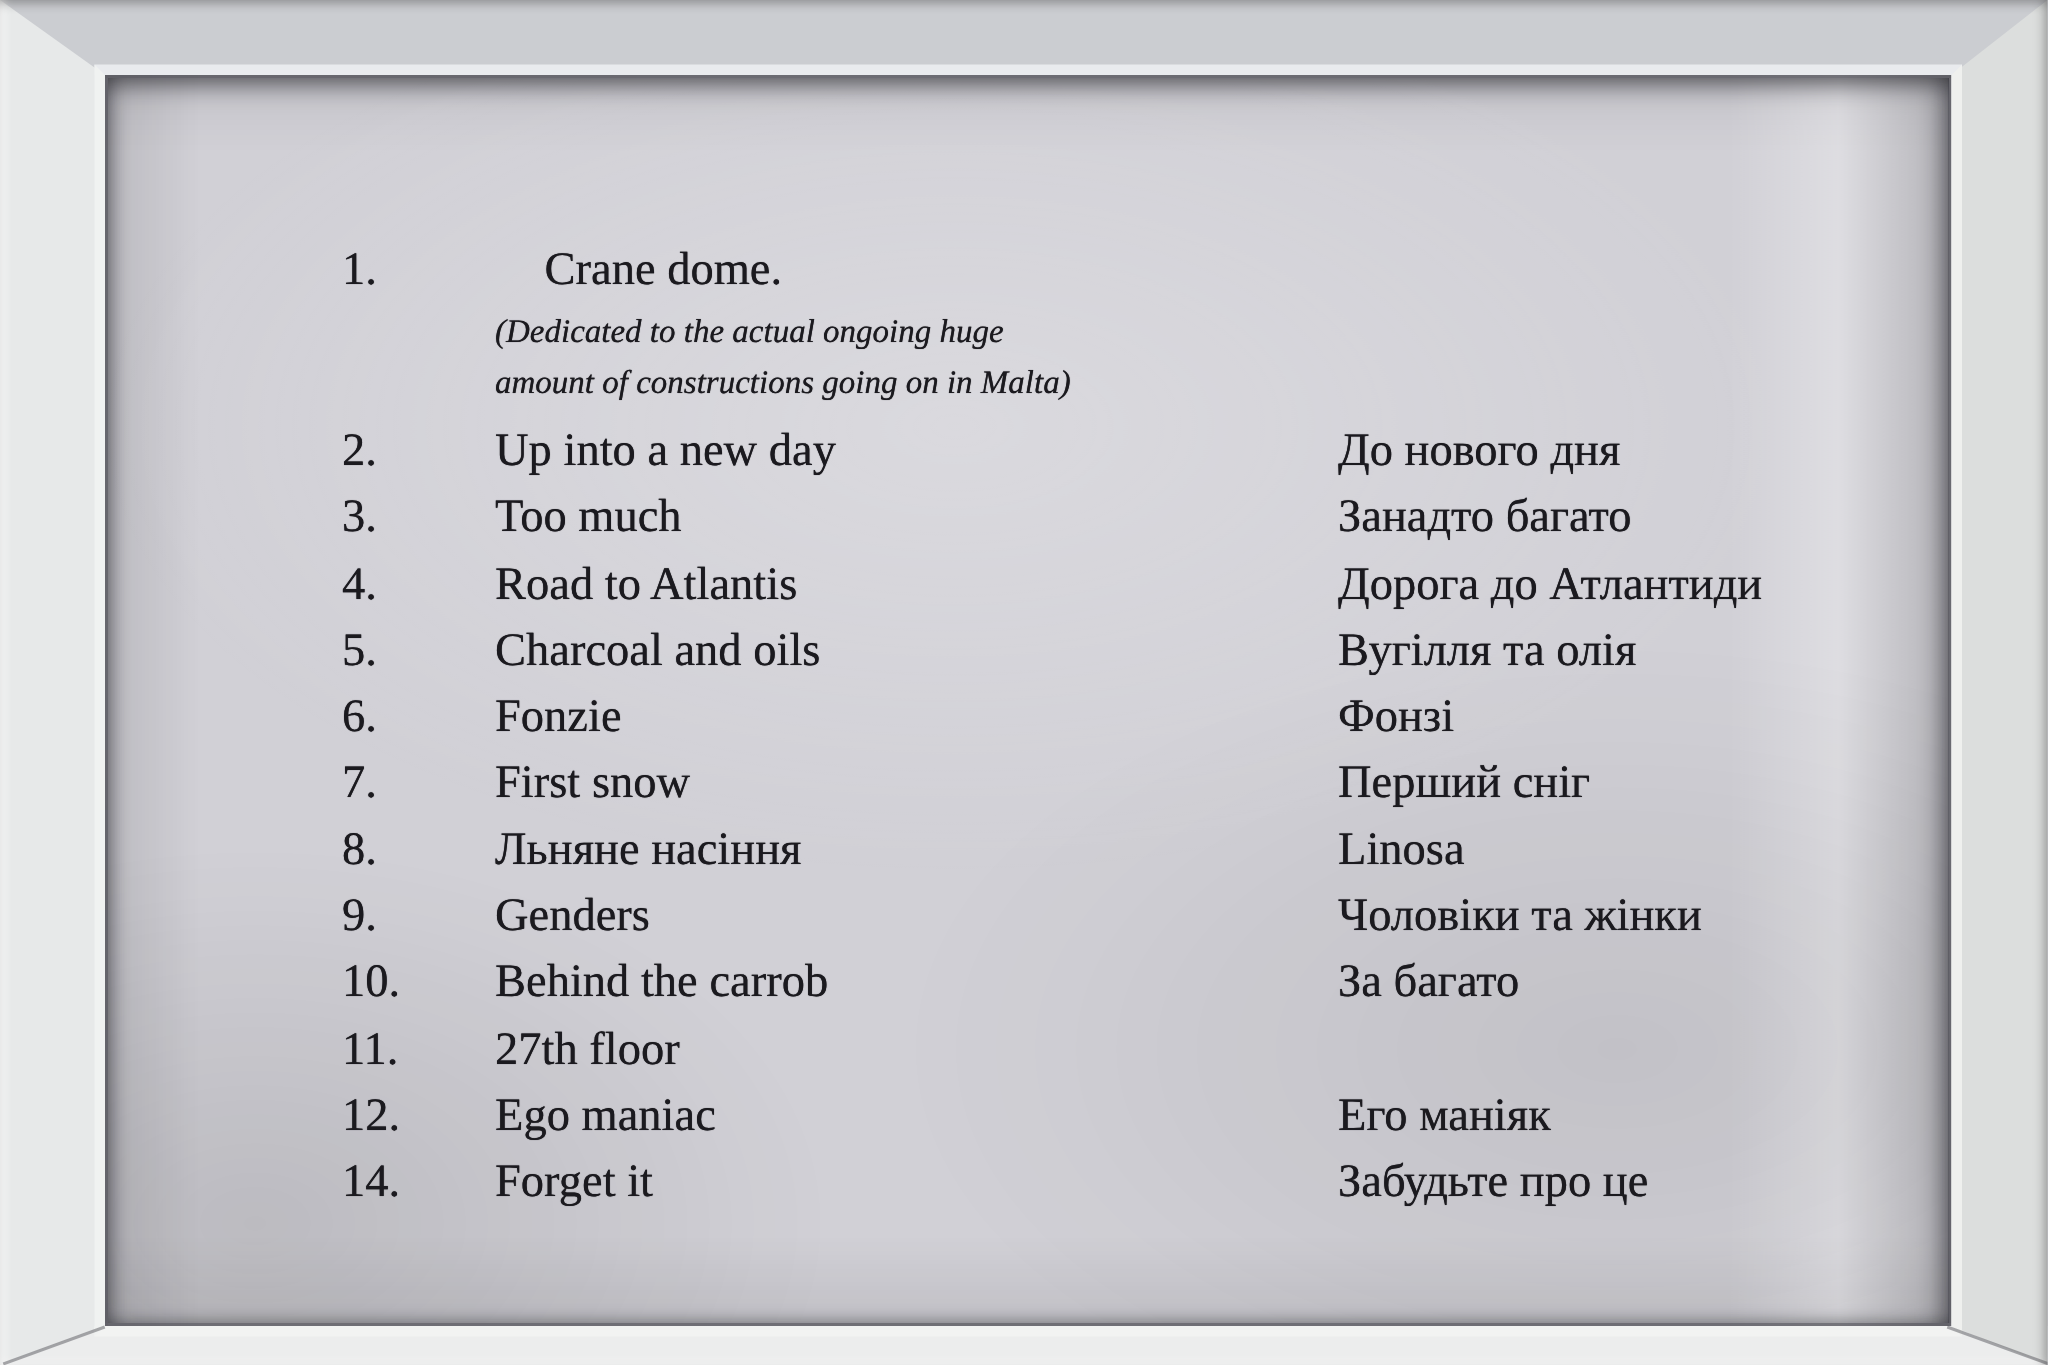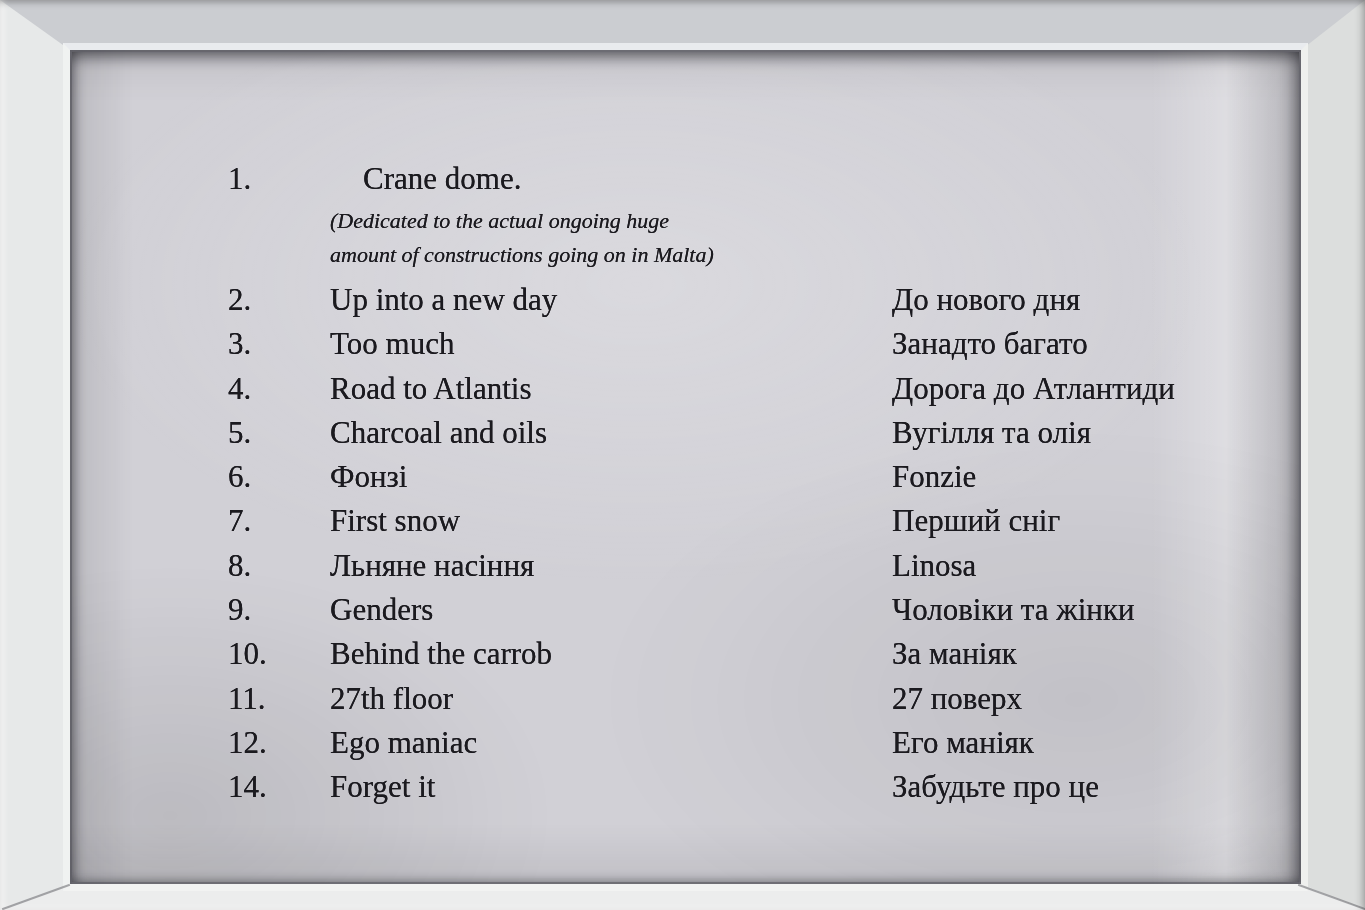--- a/index.html
+++ b/index.html
@@ -116,47 +116,46 @@
         <div class="title">Road to Atlantis</div>
         <div class="title">Дорога до Атлантиди</div>
       </div>
       <div class="row">
         <div class="num">5.</div>
         <div class="title">Charcoal and oils</div>
         <div class="title">Вугілля та олія</div>
       </div>
       <div class="row">
         <div class="num">6.</div>
+        <div class="title">Fonzie</div>
         <div class="title">Фонзі</div>
-        <div class="title">Fonzie</div>
       </div>
       <div class="row">
         <div class="num">7.</div>
         <div class="title">First snow</div>
         <div class="title">Перший сніг</div>
       </div>
       <div class="row">
         <div class="num">8.</div>
         <div class="title">Льняне насіння</div>
         <div class="title">Linosa</div>
       </div>
       <div class="row">
         <div class="num">9.</div>
         <div class="title">Genders</div>
         <div class="title">Чоловіки та жінки</div>
       </div>
       <div class="row">
         <div class="num">10.</div>
         <div class="title">Behind the carrob</div>
-        <div class="title">За маніяк</div>
+        <div class="title">За багато</div>
       </div>
       <div class="row">
         <div class="num">11.</div>
         <div class="title">27th floor</div>
-        <div class="title">27 поверх</div>
       </div>
       <div class="row">
         <div class="num">12.</div>
         <div class="title">Ego maniac</div>
         <div class="title">Его маніяк</div>
       </div>
       <div class="row">
         <div class="num">14.</div>
         <div class="title">Forget it</div>
         <div class="title">Забудьте про це</div>

